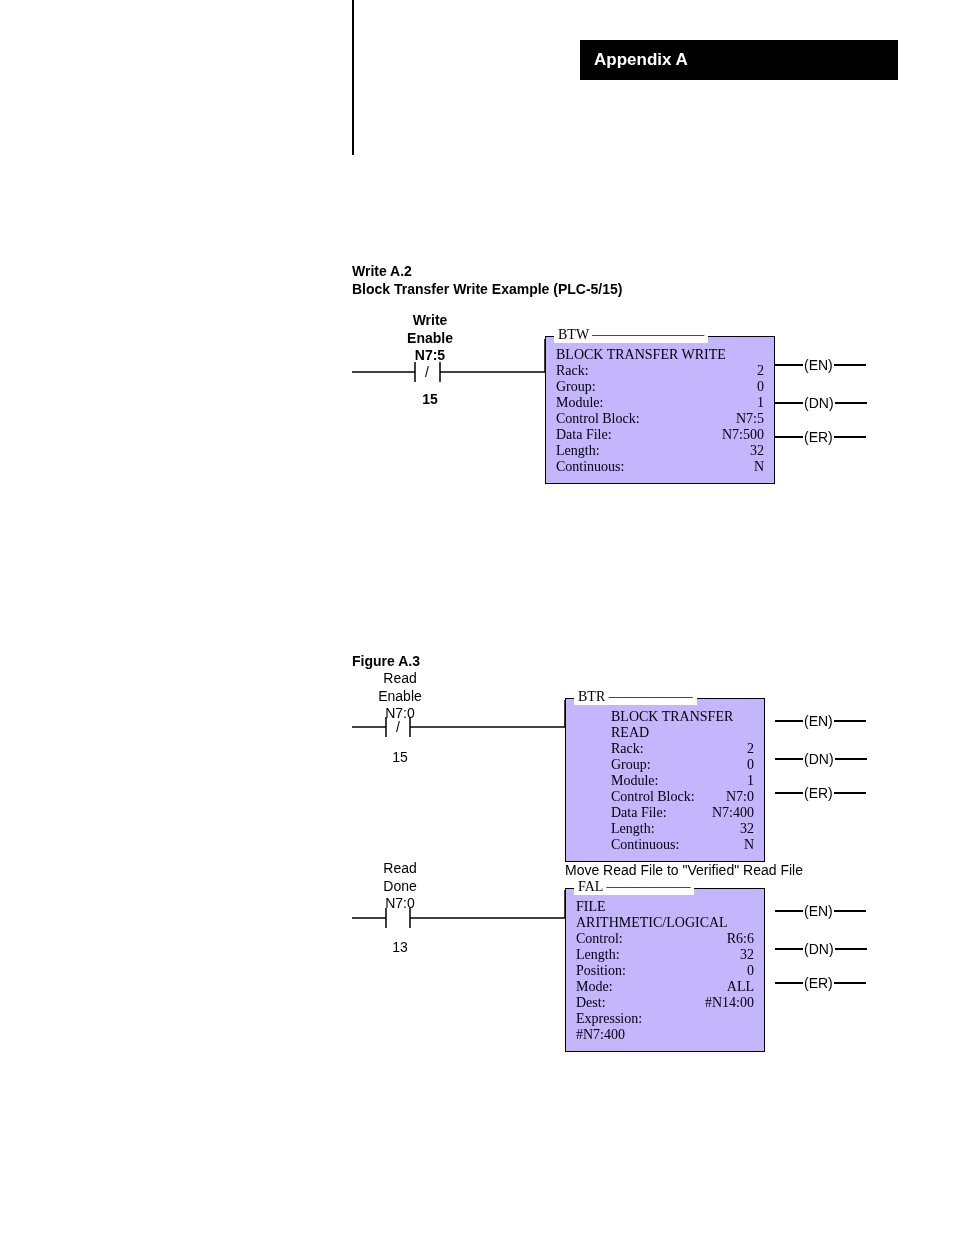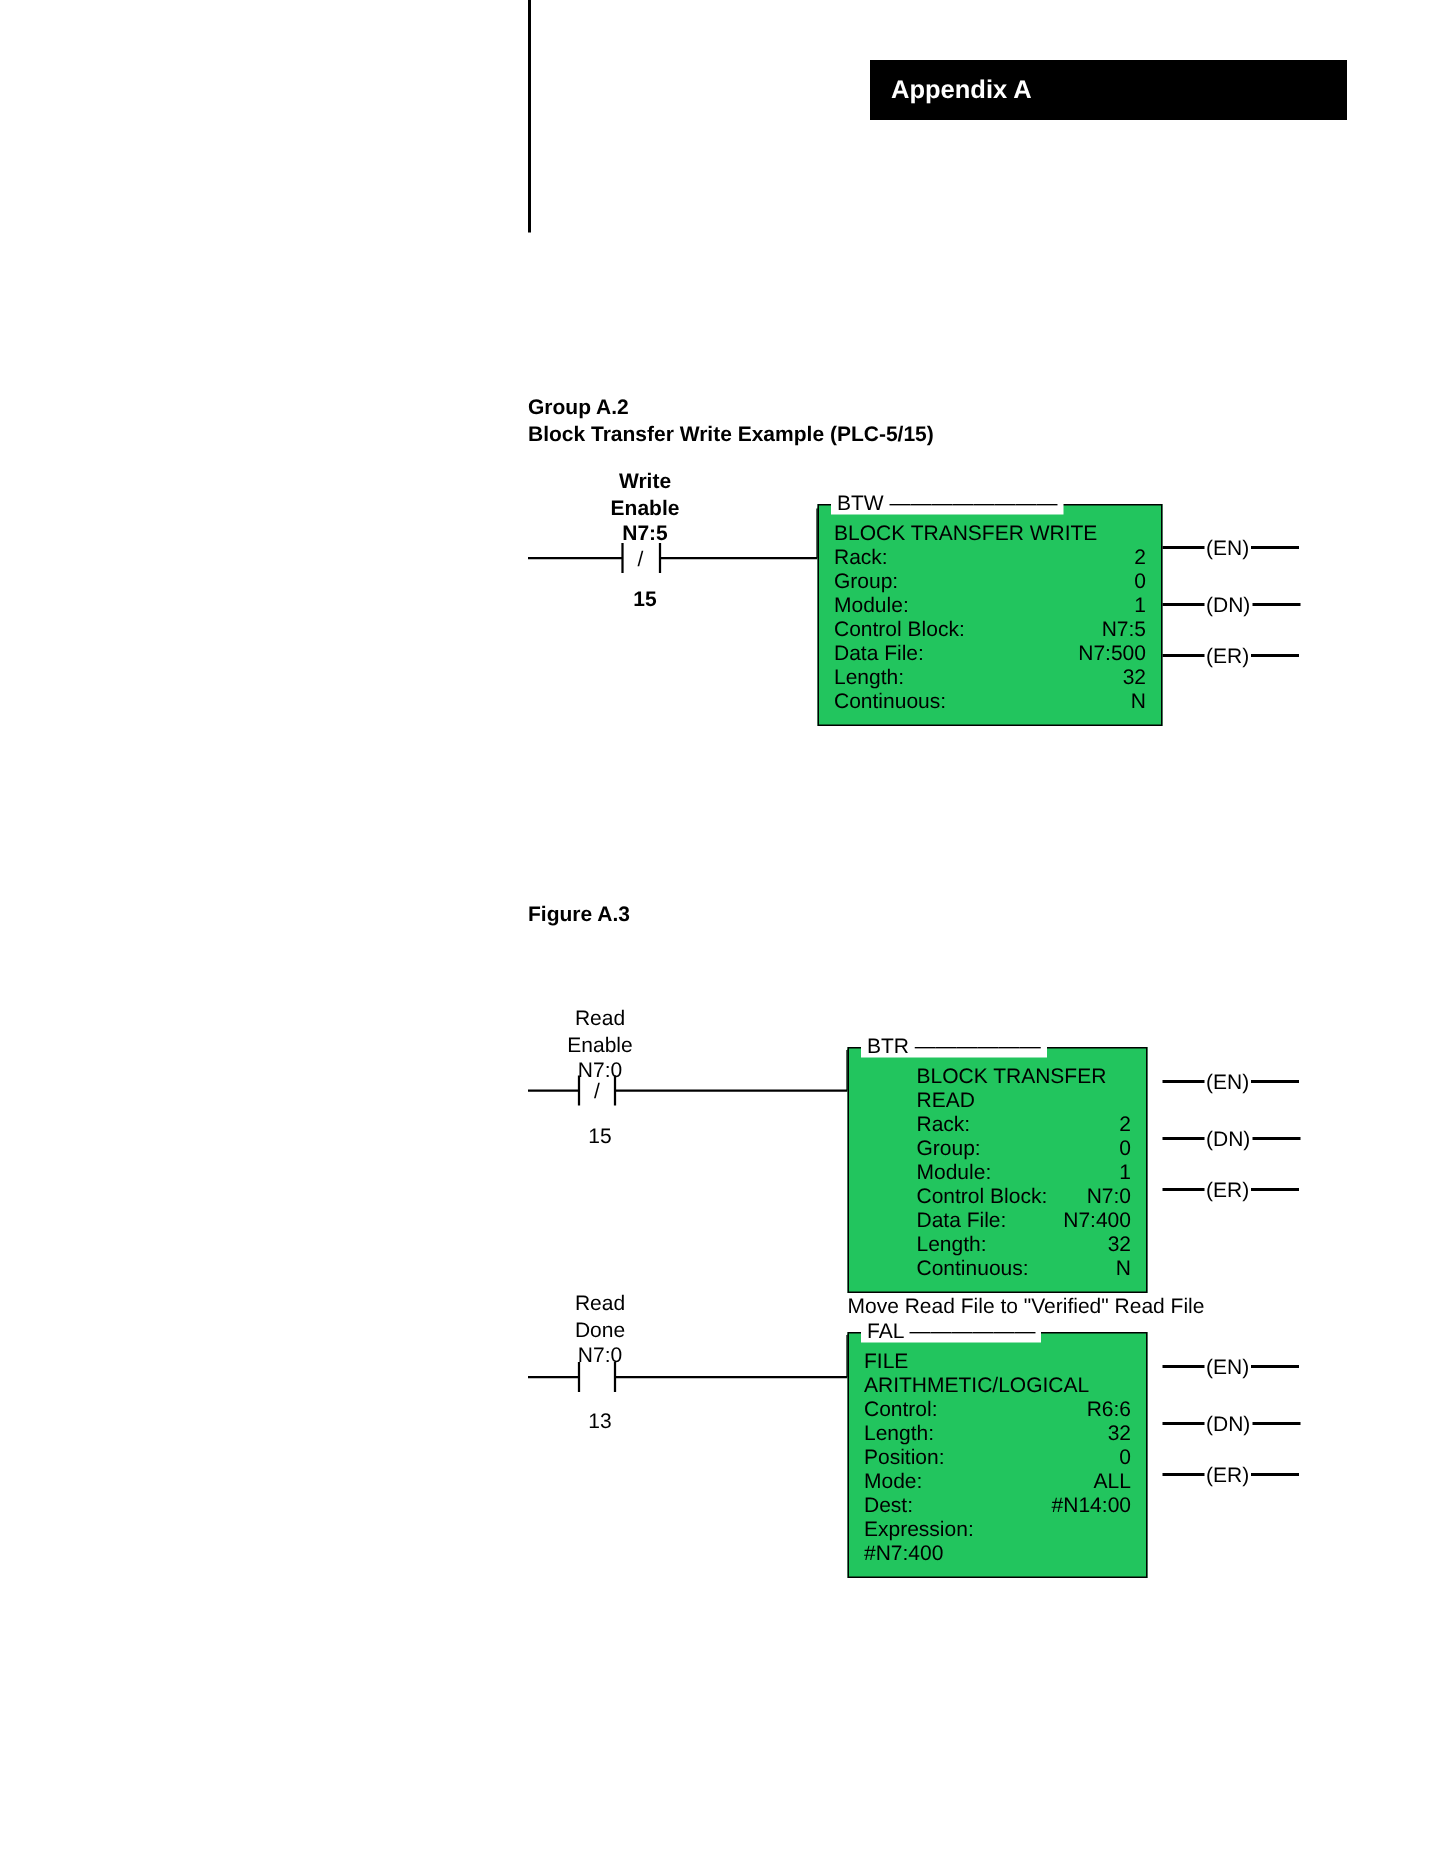--- a/index.html
+++ b/index.html
@@ -37,40 +37,41 @@
     font-weight: normal;
   }
   .fig-title {
     position: absolute;
     left: 352px;
     font-size: 14px;
     font-weight: bold;
     line-height: 1.3;
   }
   .fig-title.a2 { top: 262px; }
-  .fig-title.a3 { top: 600px; }
+  .fig-title.a3 { top: 652px; }
   .rung-label {
     position: absolute;
     font-size: 14px;
     text-align: center;
     line-height: 1.25;
   }
   .rung-label.write { left: 400px; top: 312px; width: 60px; font-weight: bold; }
   .rung-label.read1 { left: 370px; top: 670px; width: 60px; }
   .rung-label.read2 { left: 370px; top: 860px; width: 60px; }
   .rung-label .bit { margin-top: 2px; }
   svg.ladder { position: absolute; }
   .ladder.a2 { left: 352px; top: 305px; width: 540px; height: 200px; }
   .ladder.a3 { left: 352px; top: 663px; width: 540px; height: 400px; }
   .block {
     position: absolute;
     border: 1.5px solid #000;
-    background: #22c55e;
+    background: #c4b5fd;
     font-size: 14px;
     padding: 4px 10px 8px 10px;
+    font-family: Liberation Serif, serif;
   }
   .block .mnemonic {
     position: absolute;
     top: -10px;
     left: 8px;
     background: #fff;
     padding: 0 4px;
     font-size: 14px;
   }
   .block .mnemonic::after { content: ""; }
@@ -100,21 +101,21 @@
 </head>
 <body>
 
 <div class="header-rule"></div>
 
 <div class="header-block">
   <div class="appendix">Appendix A</div>
 </div>
 
 <div class="fig-title a2">
-  <span>Group A.2</span><br>
+  <span>Write A.2</span><br>
   <span>Block Transfer Write Example (PLC-5/15)</span>
 </div>
 
 <div class="rung-label write">
   <div>Write</div>
   <div>Enable</div>
   <div>N7:5</div>
   <div class="bit" style="margin-top:26px;">15</div>
 </div>
 

